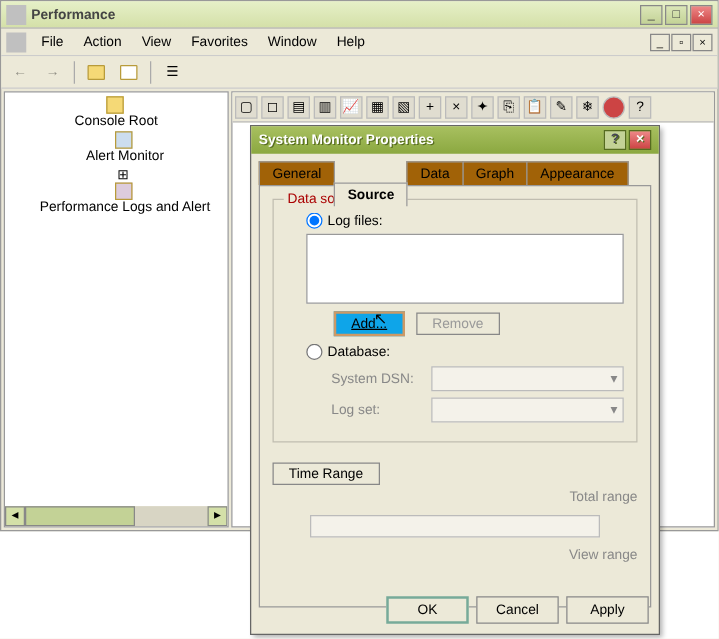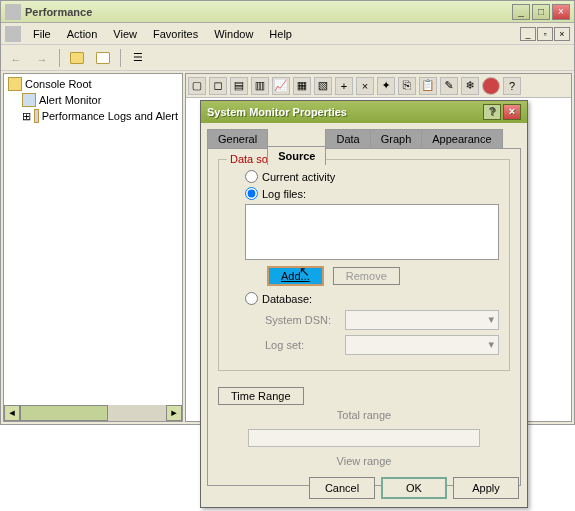--- a/index.html
+++ b/index.html
@@ -22,21 +22,21 @@
 
 .toolbar1 { height: 26px; background: #ece9d8; border-bottom: 1px solid #ccc; display: flex; align-items: center; padding: 0 6px; gap: 8px; }
 .tb-btn { width: 18px; height: 18px; border: 1px solid transparent; display: flex; align-items: center; justify-content: center; cursor: pointer; }
 .tb-btn.disabled { opacity: 0.4; }
 .tb-sep { width: 1px; height: 18px; background: #aaa; }
 .folder-icon { width: 14px; height: 12px; background: #f5d976; border: 1px solid #b89b3a; border-radius: 1px; }
 
 .body-area { display: flex; height: calc(100% - 70px); }
 .tree-pane { width: 180px; background: #fff; border: 1px solid #999; margin: 2px; position: relative; overflow: hidden; }
 .tree-content { padding: 2px; }
-.tree-item { display: flex; align-items: center; padding: 1px 2px; cursor: pointer; white-space: nowrap; }
+.tree-item { display: flex; align-items: center; padding: 1px 2px; cursor: pointer; white-space: nowrap; flex-direction: column; }
 .tree-item.indent1 { padding-left: 16px; }
 .tree-icon { width: 14px; height: 14px; background: #f5d976; border: 1px solid #b89b3a; margin-right: 3px; display: inline-block; }
 .tree-scroll { position: absolute; bottom: 0; left: 0; right: 0; height: 16px; background: #e8e5d4; display: flex; }
 .scroll-arrow { width: 16px; height: 16px; background: #d4e0a8; border: 1px solid #888; text-align: center; line-height: 13px; cursor: pointer; }
 .scroll-track { flex: 1; background: #d8d5c4; }
 .scroll-thumb { width: 60%; height: 100%; background: #c3d296; border: 1px solid #888; }
 
 .content-pane { flex: 1; background: #fff; border: 1px solid #999; margin: 2px 2px 2px 0; position: relative; }
 .toolbar2 { height: 24px; background: #ece9d8; border-bottom: 1px solid #bbb; display: flex; align-items: center; padding: 0 2px; gap: 3px; overflow: hidden; }
 .tb2-btn { width: 18px; height: 18px; border: 1px solid #bbb; background: #e0ddd0; cursor: pointer; display:flex; align-items:center; justify-content:center; }
@@ -46,40 +46,40 @@
 
 
 .dialog { position: absolute; left: 200px; top: 100px; width: 328px; height: 408px; background: #ece9d8; border: 1px solid #666; box-shadow: 2px 2px 4px rgba(0,0,0,0.3); }
 .dlg-titlebar { background: linear-gradient(#a8c060, #8ba840); height: 22px; display: flex; align-items: center; padding: 0 6px; color: #fff; font-weight: bold; text-shadow: 1px 1px 0 #556b1f; }
 .dlg-titlebar .title { flex: 1; }
 .dlg-win-btn { width: 18px; height: 16px; border: 1px solid #556b1f; margin-left: 2px; text-align: center; line-height: 13px; cursor: pointer; font-weight: bold; }
 .dlg-help { background: #c3d296; color: #445; }
 .dlg-close { background: linear-gradient(#e88,#c44); color: #fff; }
 
 .tabs { display: flex; margin: 6px 6px 0 6px; }
-.tab { padding: 3px 10px; border: 1px solid #999; border-bottom: none; background: #a3a3a3; cursor: pointer; margin-right: -1px; position: relative; }
+.tab { padding: 3px 10px; border: 1px solid #999; border-bottom: none; background: #a16207; cursor: pointer; margin-right: -1px; position: relative; }
 .tab.active { background: #ece9d8; font-weight: bold; z-index: 2; top: 17px; }
 .tab-panel { border: 1px solid #999; margin: 0 6px 6px 6px; padding: 10px 10px 6px 10px; height: 338px; background: #ece9d8; position: relative; }
 
 .groupbox { border: 1px solid #c0bdb0; padding: 8px 10px 10px 26px; position: relative; margin-bottom: 16px; }
 .groupbox .legend { position: absolute; top: -7px; left: 8px; background: #ece9d8; padding: 0 3px; color: #a00; }
 .radio-row { display: flex; align-items: center; margin: 2px 0 4px 0; cursor: pointer; }
 .radio-row input { margin: 0 4px 0 0; }
 .listbox { width: 100%; height: 56px; background: #fff; border: 1px solid #999; margin: 2px 0 6px 0; }
 .btn { padding: 2px 12px; border: 1px solid #888; background: #ece9d8; cursor: pointer; margin-right: 6px; }
 .btn.default { border: 2px solid #c96; background: #0ea5e9; text-decoration: underline; }
 .btn.disabled { color: #999; }
 .btn-row { margin: 0 0 6px 22px; }
 
 .form-row { display: flex; align-items: center; margin: 5px 0 5px 20px; }
 .form-row label { width: 80px; color: #888; }
 .form-row .combo { flex: 1; height: 20px; background: #f4f2ea; border: 1px solid #bbb; position: relative; }
 .form-row .combo::after { content: "▾"; position: absolute; right: 4px; top: 2px; color: #888; }
 
-.range-area { text-align: center; color: #888; margin-top: 4px; }
+.range-area { text-align: right; color: #888; margin-top: 4px; }
 .range-slider { margin: 8px 30px; height: 18px; border: 1px solid #bbb; background: #f4f2ea; }
 
 .dlg-buttons { position: absolute; right: 8px; bottom: 8px; display: flex; gap: 6px; }
 .dlg-btn { width: 66px; height: 22px; border: 1px solid #888; background: #ece9d8; cursor: pointer; }
 .dlg-btn.default { border: 2px solid #7a9; }
 
 .cursor { position: absolute; left: 72px; top: 163px; font-size: 13px; pointer-events: none; }
 </style>
 </head>
 <body>
@@ -186,24 +186,20 @@
     <div class="tab active">Source</div>
     <div class="tab">Data</div>
     <div class="tab">Graph</div>
     <div class="tab">Appearance</div>
   </div>
 
   <div class="tab-panel">
     <div class="groupbox">
       <div class="legend">Data source</div>
 
-      <label class="radio-row">
-        <input type="radio" name="ds" style="">
-        <span>Current activity</span>
-      </label>
 
       <label class="radio-row">
         <input type="radio" name="ds" checked="" style="">
         <span>Log files:</span>
       </label>
 
       <div class="listbox"></div>
 
       <div class="btn-row" style="position:relative">
         <button class="btn default">Add...</button>
@@ -229,17 +225,17 @@
     <button class="btn">Time Range</button>
 
     <div class="range-area">
       <div>Total range</div>
       <div class="range-slider"></div>
       <div>View range</div>
     </div>
   </div>
 
   <div class="dlg-buttons">
+    <button class="dlg-btn default">OK</button>
     <button class="dlg-btn">Cancel</button>
-    <button class="dlg-btn default">OK</button>
     <button class="dlg-btn">Apply</button>
   </div>
 </div>
 
 </body></html>

